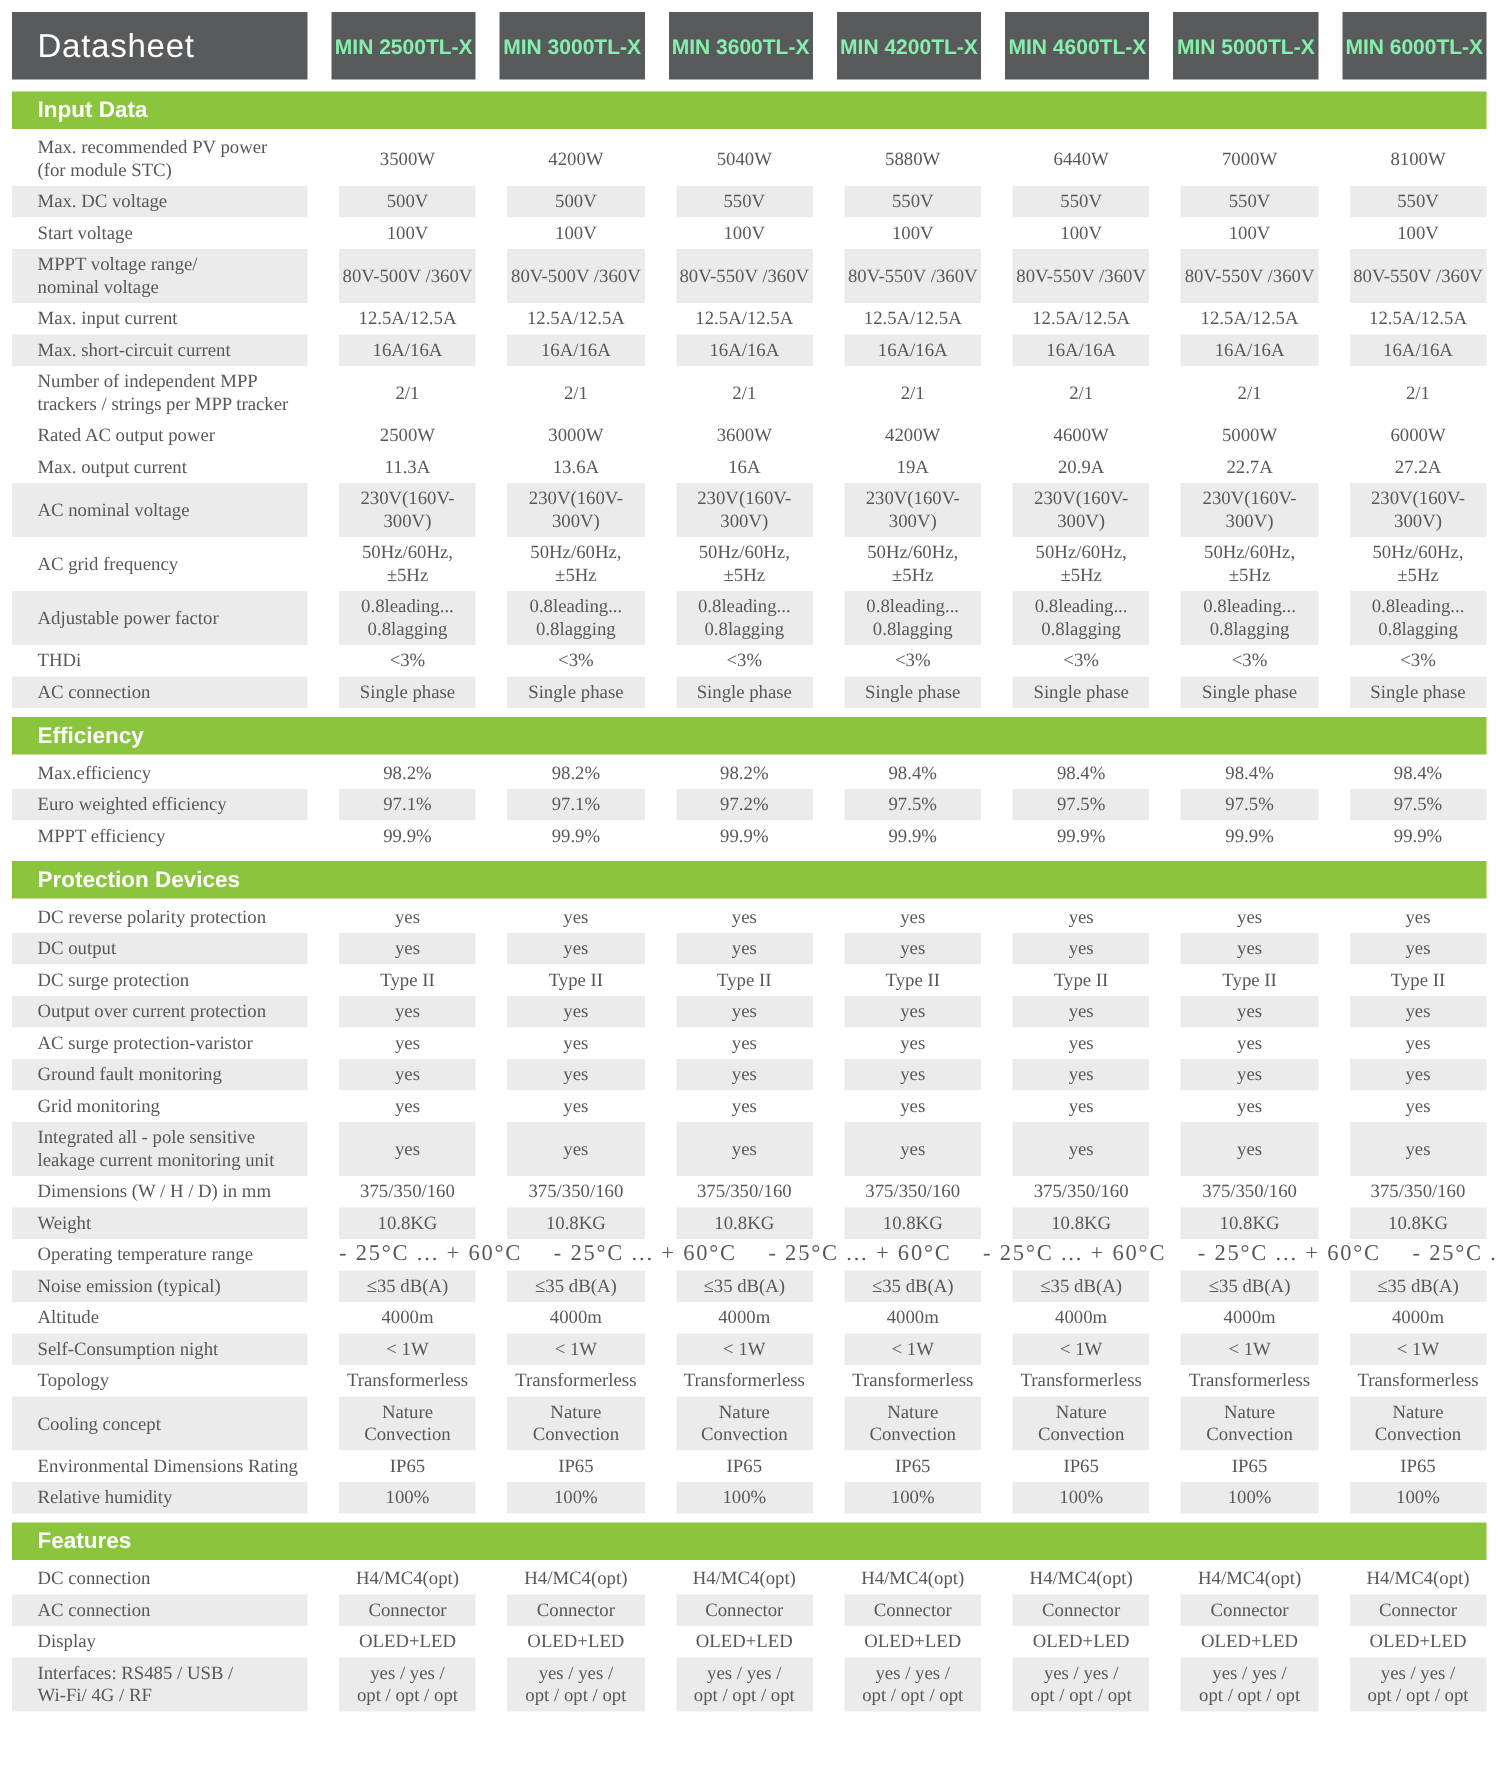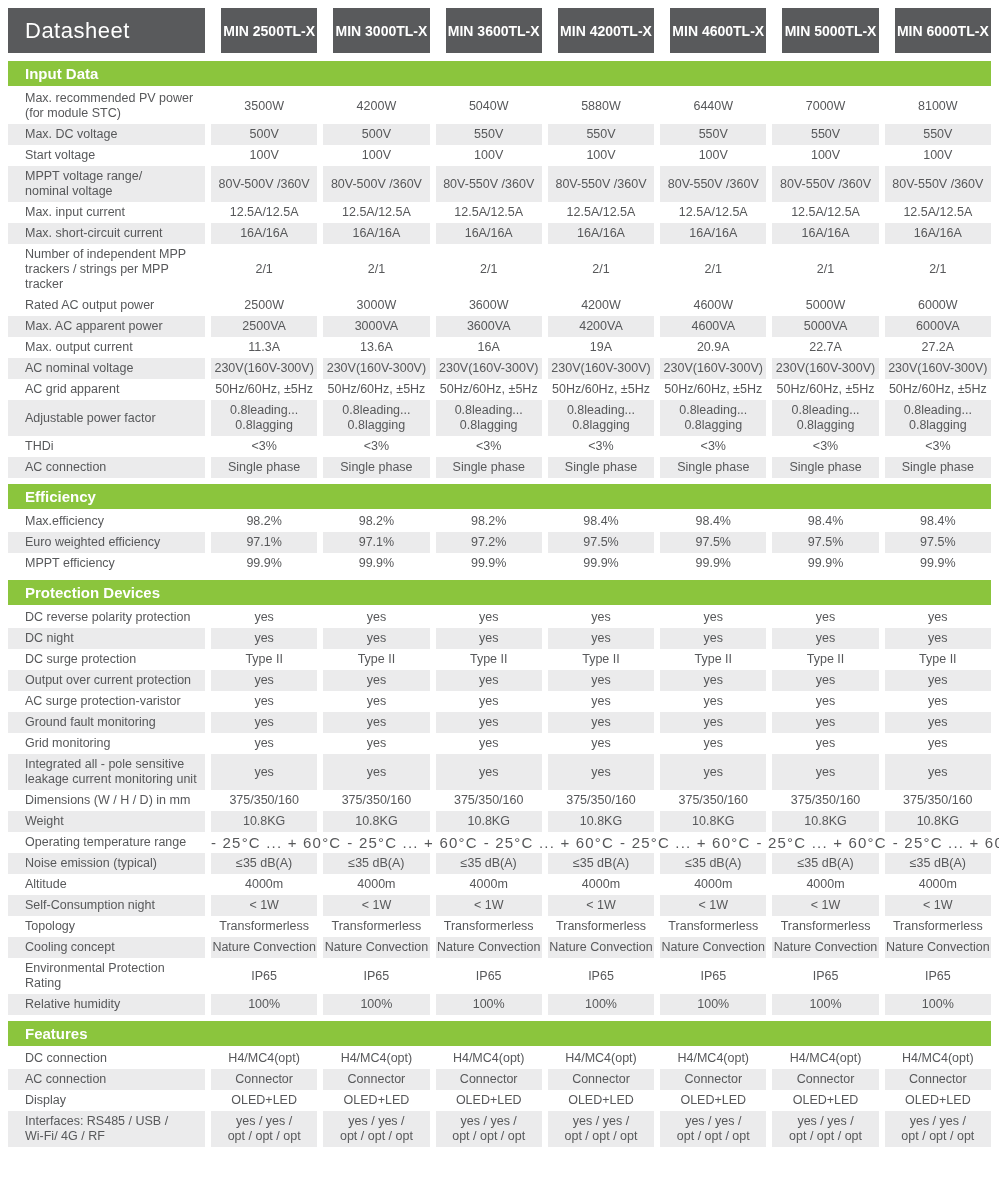--- a/index.html
+++ b/index.html
@@ -29,39 +29,39 @@
     color: #fff;
     font-size: 22px;
     letter-spacing: 0.5px;
     display: flex;
     align-items: center;
     padding-left: 17px;
   }
   .hdr-col {
     flex: 1;
     background: #595a5c;
-    color: #ffffff;
+    color: #86efac;
     font-weight: bold;
     font-size: 14px;
     display: flex;
     align-items: center;
     justify-content: center;
     white-space: nowrap;
   }
   
   .section-bar {
     background: #8bc53d;
     color: #fff;
     font-weight: bold;
     font-size: 15px;
     padding: 4px 17px 4px 17px;
     margin: 6px 0 2px 0;
   }
   
-  .row { display: flex; gap: 6px; }
+  .row { display: flex; gap: 21px; font-family: Liberation Serif, serif; }
   .row .cell { background: #fff; }
   .row.alt .cell { background: #ebebec; }
   .cell.label {
     width: 197px;
     flex: none;
     padding: 3px 4px 3px 17px;
     font-size: 12.5px;
     line-height: 15px;
     display: flex;
     align-items: center;
@@ -181,30 +181,20 @@
       <div class="row">
         <div class="cell label">Rated AC output power</div>
         <div class="cell val">2500W</div>
         <div class="cell val">3000W</div>
         <div class="cell val">3600W</div>
         <div class="cell val">4200W</div>
         <div class="cell val">4600W</div>
         <div class="cell val">5000W</div>
         <div class="cell val">6000W</div>
       </div>
-      <div class="row alt">
-        <div class="cell label">Max. AC apparent power</div>
-        <div class="cell val">2500VA</div>
-        <div class="cell val">3000VA</div>
-        <div class="cell val">3600VA</div>
-        <div class="cell val">4200VA</div>
-        <div class="cell val">4600VA</div>
-        <div class="cell val">5000VA</div>
-        <div class="cell val">6000VA</div>
-      </div>
       <div class="row">
         <div class="cell label">Max. output current</div>
         <div class="cell val">11.3A</div>
         <div class="cell val">13.6A</div>
         <div class="cell val">16A</div>
         <div class="cell val">19A</div>
         <div class="cell val">20.9A</div>
         <div class="cell val">22.7A</div>
         <div class="cell val">27.2A</div>
       </div>
@@ -212,21 +202,21 @@
         <div class="cell label">AC nominal voltage</div>
         <div class="cell val">230V(160V-300V)</div>
         <div class="cell val">230V(160V-300V)</div>
         <div class="cell val">230V(160V-300V)</div>
         <div class="cell val">230V(160V-300V)</div>
         <div class="cell val">230V(160V-300V)</div>
         <div class="cell val">230V(160V-300V)</div>
         <div class="cell val">230V(160V-300V)</div>
       </div>
       <div class="row">
-        <div class="cell label">AC grid apparent</div>
+        <div class="cell label">AC grid frequency</div>
         <div class="cell val">50Hz/60Hz, ±5Hz</div>
         <div class="cell val">50Hz/60Hz, ±5Hz</div>
         <div class="cell val">50Hz/60Hz, ±5Hz</div>
         <div class="cell val">50Hz/60Hz, ±5Hz</div>
         <div class="cell val">50Hz/60Hz, ±5Hz</div>
         <div class="cell val">50Hz/60Hz, ±5Hz</div>
         <div class="cell val">50Hz/60Hz, ±5Hz</div>
       </div>
       <div class="row alt">
         <div class="cell label">Adjustable power factor</div>
@@ -301,21 +291,21 @@
         <div class="cell label">DC reverse polarity protection</div>
         <div class="cell val">yes</div>
         <div class="cell val">yes</div>
         <div class="cell val">yes</div>
         <div class="cell val">yes</div>
         <div class="cell val">yes</div>
         <div class="cell val">yes</div>
         <div class="cell val">yes</div>
       </div>
       <div class="row alt">
-        <div class="cell label">DC night</div>
+        <div class="cell label">DC output</div>
         <div class="cell val">yes</div>
         <div class="cell val">yes</div>
         <div class="cell val">yes</div>
         <div class="cell val">yes</div>
         <div class="cell val">yes</div>
         <div class="cell val">yes</div>
         <div class="cell val">yes</div>
       </div>
       <div class="row">
         <div class="cell label">DC surge protection</div>
@@ -452,21 +442,21 @@
         <div class="cell label">Cooling concept</div>
         <div class="cell val">Nature Convection</div>
         <div class="cell val">Nature Convection</div>
         <div class="cell val">Nature Convection</div>
         <div class="cell val">Nature Convection</div>
         <div class="cell val">Nature Convection</div>
         <div class="cell val">Nature Convection</div>
         <div class="cell val">Nature Convection</div>
       </div>
       <div class="row">
-        <div class="cell label">Environmental Protection Rating</div>
+        <div class="cell label">Environmental Dimensions Rating</div>
         <div class="cell val">IP65</div>
         <div class="cell val">IP65</div>
         <div class="cell val">IP65</div>
         <div class="cell val">IP65</div>
         <div class="cell val">IP65</div>
         <div class="cell val">IP65</div>
         <div class="cell val">IP65</div>
       </div>
       <div class="row alt">
         <div class="cell label">Relative humidity</div>

